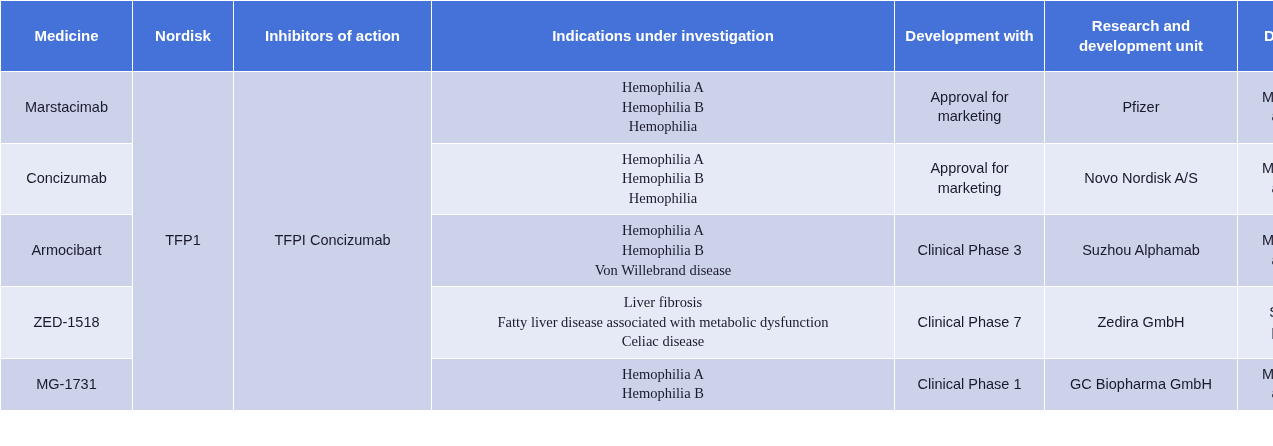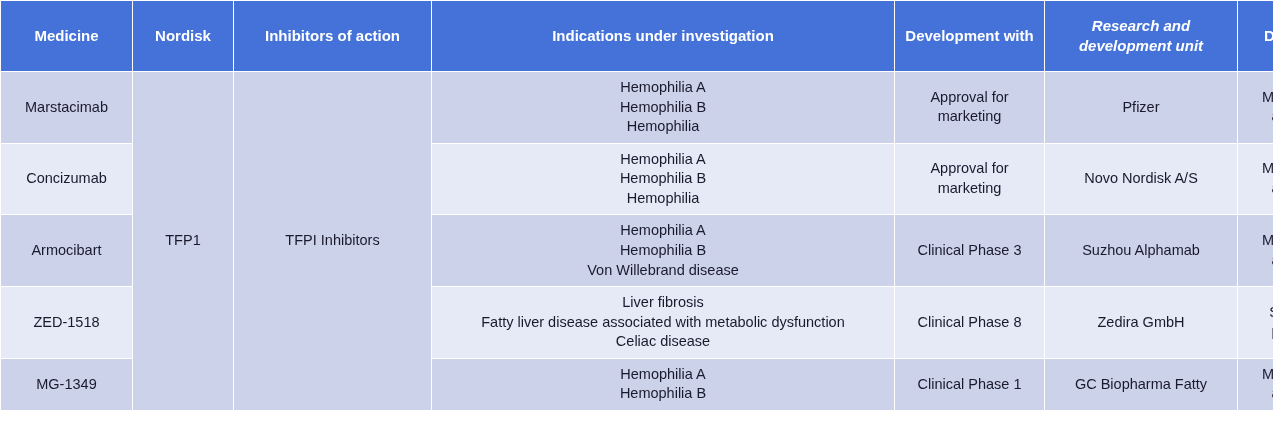--- a/index.html
+++ b/index.html
@@ -42,44 +42,44 @@
   
   td.merged-dark { background: #ccd2ea; margin-left: 18px; }
   
   td.ind-dark { background: #ccd2ea; }
   td.ind-light { background: #e6e9f6; }
   .col-medicine { width: 119px; }
   .col-target { width: 88px; }
   .col-mechanism { width: 185px; }
   .col-indications { width: 450px; }
   .col-phase { width: 137px; }
-  .col-unit { width: 180px; font-style: italic; }
+  .col-unit { width: 180px; }
   .col-type { width: 110px; }
-  .multi-line { white-space: pre-line; }
+  .multi-line { white-space: pre-line; font-family: Liberation Serif, serif; }
 </style>
 </head>
 <body>
 
 <table class="drug-table">
   <thead>
     <tr>
       <th class="col-medicine">Medicine</th>
       <th class="col-target">Nordisk</th>
       <th class="col-mechanism">Inhibitors of action</th>
       <th class="col-indications">Indications under investigation</th>
       <th class="col-phase">Development with</th>
       <th class="col-unit">Research and development unit</th>
       <th class="col-type">Drug type</th>
     </tr>
   </thead>
   <tbody>
     <tr class="row-dark">
       <td>Marstacimab</td>
       <td class="merged-dark" rowspan="5">TFP1</td>
-      <td class="merged-dark" rowspan="5">TFPI Inhibitors</td>
+      <td class="merged-dark" rowspan="5">TFPI Concizumab</td>
       <td class="ind-dark multi-line">Hemophilia A
 Hemophilia B
 Hemophilia</td>
       <td>Approval for marketing</td>
       <td>Pfizer</td>
       <td>Monoclonal antibody</td>
     </tr>
     <tr class="row-light">
       <td>Concizumab</td>
       <td class="ind-light multi-line">Hemophilia A
@@ -96,26 +96,26 @@
 Von Willebrand disease</td>
       <td>Clinical Phase 3</td>
       <td>Suzhou Alphamab</td>
       <td>Monoclonal antibody</td>
     </tr>
     <tr class="row-light">
       <td>ZED-1518</td>
       <td class="ind-light multi-line">Liver fibrosis
 Fatty liver disease associated with metabolic dysfunction
 Celiac disease</td>
-      <td>Clinical Phase 8</td>
+      <td>Clinical Phase 7</td>
       <td>Zedira GmbH</td>
       <td>Synthetic peptides</td>
     </tr>
     <tr class="row-dark">
-      <td>MG-1349</td>
+      <td>MG-1731</td>
       <td class="ind-dark multi-line">Hemophilia A
 Hemophilia B</td>
       <td>Clinical Phase 1</td>
-      <td>GC Biopharma Fatty</td>
+      <td>GC Biopharma GmbH</td>
       <td>Monoclonal antibody</td>
     </tr>
   </tbody>
 </table>
 
 </body></html>

